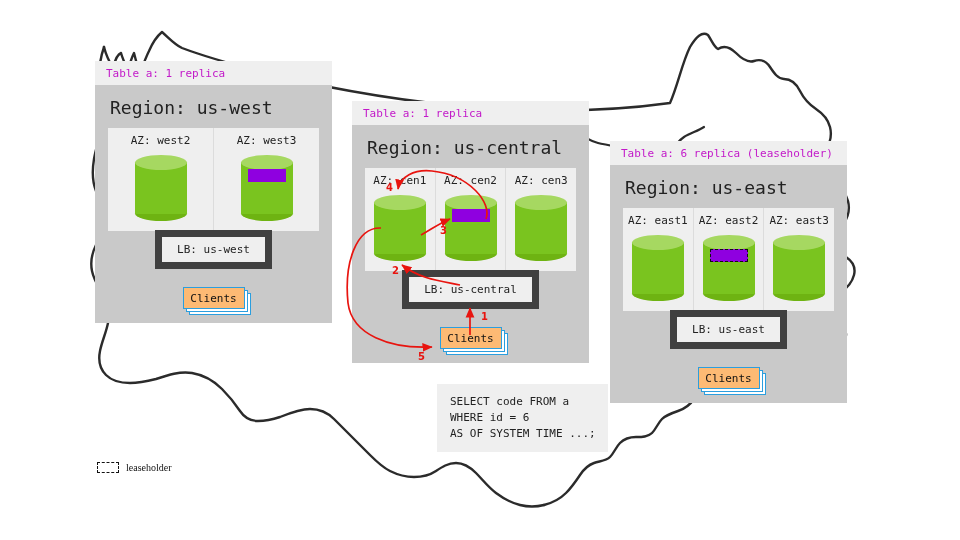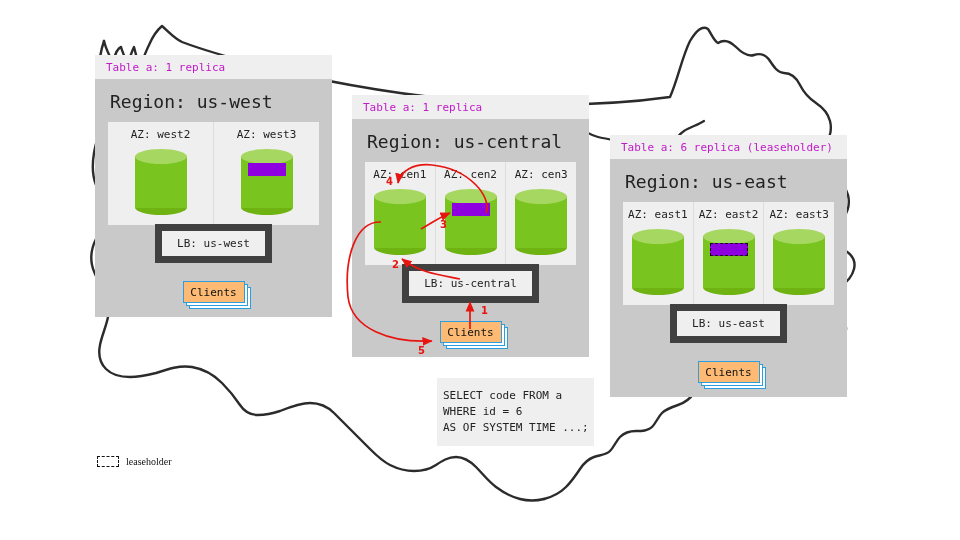--- a/index.html
+++ b/index.html
@@ -1,18 +1,18 @@
 <!DOCTYPE html>
 <html><head>
 <meta charset="utf-8">
 <style>
   html,body{margin:0;padding:0;background:#fff;}
   body{width:960px;height:540px;position:relative;overflow:hidden;
        font-family:"DejaVu Sans Mono","Liberation Mono",monospace;}
-  #stage{position:absolute;left:0;top:7px;width:960px;height:464px;}
+  #stage{position:absolute;left:0;top:13px;width:960px;height:464px;}
   .map-layer{position:absolute;left:0;top:0;width:960px;height:540px;z-index:1;}
   .region{position:absolute;z-index:3;}
   .banner{background:#efefef;padding:7px 11px 6px 11px;font-size:11px;color:#c219c9;
           letter-spacing:0px;line-height:1;}
   .regbody{background:#c9c9c9;padding:0 13px 14px 13px;}
   .regtitle{font-size:18px;color:#222;padding:14px 0 11px 2px;line-height:1;}
   .azrow{display:flex;background:#efefef;}
   .az{flex:1;background:#efefef;border-right:1px solid #dcdcdc;
       padding:7px 0 10px 0;display:flex;flex-direction:column;align-items:center;}
   .az:last-child{border-right:none;}
@@ -31,21 +31,21 @@
   .clientswrap{display:flex;justify-content:center;margin-top:18px;}
   .clients{position:relative;width:62px;height:22px;}
   .clients .c3{position:absolute;left:6px;top:6px;width:62px;height:22px;
      background:#fff;border:1.5px solid #2b9ede;box-sizing:border-box;}
   .clients .c2{position:absolute;left:3px;top:3px;width:62px;height:22px;
      background:#fff;border:1.5px solid #2b9ede;box-sizing:border-box;}
   .clients .c1{position:absolute;left:0;top:0;width:62px;height:22px;background:#fdba74;
      border:1.5px solid #2b9ede;box-sizing:border-box;display:flex;align-items:center;
      justify-content:center;font-size:11px;color:#111;}
   .sqlbox{position:absolute;z-index:3;background:#efefef;font-size:11px;color:#222;
-          padding:10px 6px;line-height:1.45;white-space:pre;}
+          padding:10px 13px;line-height:1.45;white-space:pre;}
   .legend{position:absolute;z-index:5;display:flex;align-items:center;gap:7px;}
   .legend .swatch{width:22px;height:11px;border:1.6px dashed #111;box-sizing:border-box;}
   .legend .ltxt{font-size:10px;color:#111;font-family:Liberation Serif, serif;}
   .arrows{position:absolute;left:0;top:0;width:960px;height:540px;z-index:6;
           pointer-events:none;}
   .anum{position:absolute;z-index:7;color:#e8140f;font-size:10px;font-weight:bold;
         font-family:"DejaVu Sans","Liberation Sans",sans-serif;}
 </style>
 </head>
 <body>

